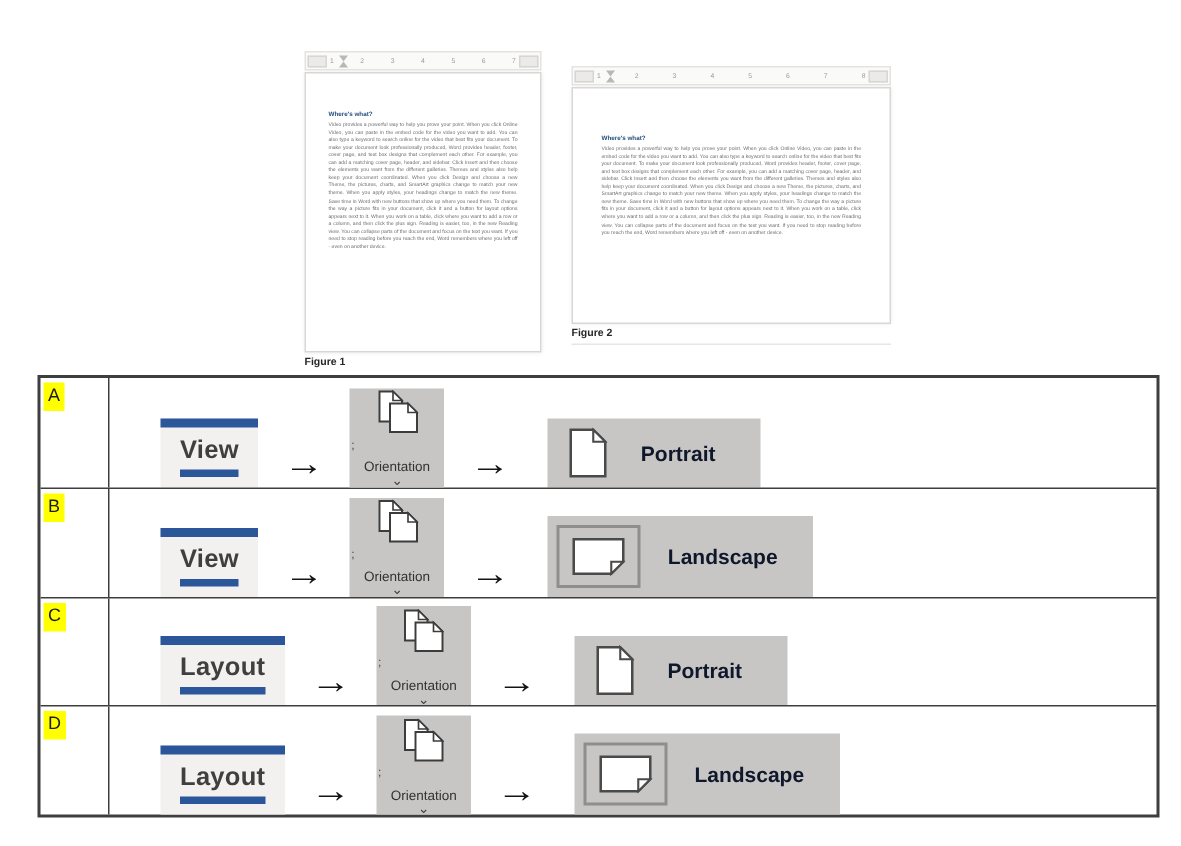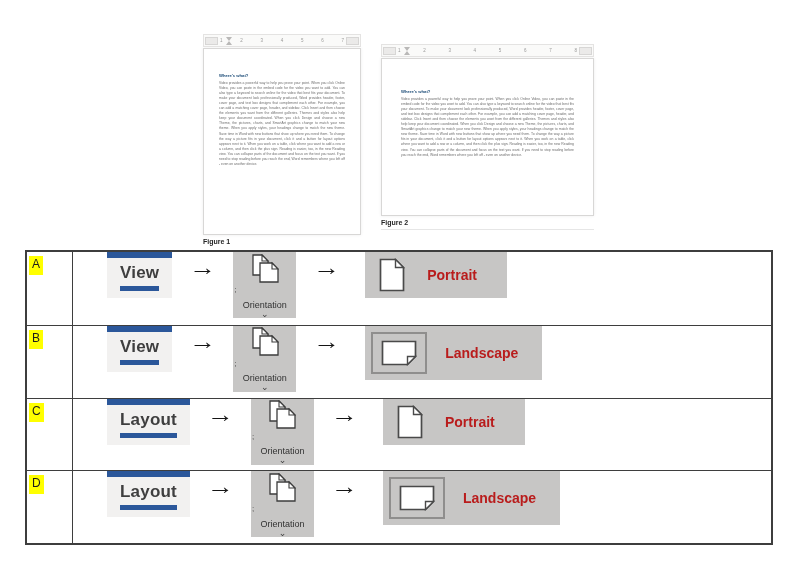--- a/index.html
+++ b/index.html
@@ -36,41 +36,41 @@
 
   
   .qtable { position:absolute; left:25px; top:250px; width:748px; height:295px;
             border:2px solid #3e3e3e; background:#fff;
             display:grid; grid-template-rows:repeat(4, 1fr); }
   .qrow { display:grid; grid-template-columns:46px 1fr; border-top:1.5px solid #3e3e3e; min-height:0; }
   .qrow:first-child { border-top:none; }
   .letter-cell { border-right:1.5px solid #3e3e3e; padding:2px 0 0 2px; }
   .letter-hl { display:inline-block; background:#ffff00; color:#1c1c1c;
                font-size:12px; line-height:1.1; padding:2px 3px 4px 3px; }
-  .flow-cell { display:flex; align-items:flex-start; padding-left:34px; min-height:0; }
+  .flow-cell { display:flex; align-items:flex-end; padding-left:34px; min-height:0; }
 
   .tab-btn { display:inline-flex; flex-direction:column; align-items:center; background:#f2f1f0; }
   .tab-bar-top { align-self:stretch; height:6px; background:#2b579a; }
   .tab-inner { display:flex; flex-direction:column; align-items:center; padding:5px 13px 7px 13px; }
   .tab-label { font-size:17px; font-weight:600; color:#3f3f3f; letter-spacing:0.2px; }
   .tab-underline { width:100%; height:5px; background:#2b579a; margin-top:3px; }
 
   .arrow { font-size:27px; font-weight:bold; color:#141414; margin:0 17px; transform:scaleY(0.85); }
 
   .orient-btn { position:relative; width:63px; height:66px; background:#c7c6c5;
                 display:flex; flex-direction:column; align-items:center; justify-content:center; flex-shrink:0; }
   .orient-artifact { position:absolute; left:1px; bottom:24px; font-size:8px; color:#4a4a4a; }
   .orient-label { font-size:9px; color:#323232; margin-top:16px; white-space:nowrap; }
   .orient-chevron { font-size:9px; color:#3e3e3e; line-height:6px; margin-top:1px; }
 
   .result-btn { background:#c7c6c5; display:flex; align-items:center; margin-left:8px; }
   .result-btn.portrait { padding:6px 30px 6px 14px; }
   .result-btn.landscape { padding:6px 24px 6px 6px; }
   .page-frame { border:2px solid #8f8e8d; padding:6px 8px; display:flex; align-items:center; justify-content:center; }
-  .result-label { font-size:14px; font-weight:600; color:#b91c1c; }
+  .result-label { font-size:14px; font-weight:600; color:#0f172a; }
   .result-btn.portrait .result-label { margin-left:22px; }
   .result-btn.landscape .result-label { margin-left:18px; }
 
   svg { display:block; }
 </style>
 </head>
 <body>
 
 <div class="canvas">
 

